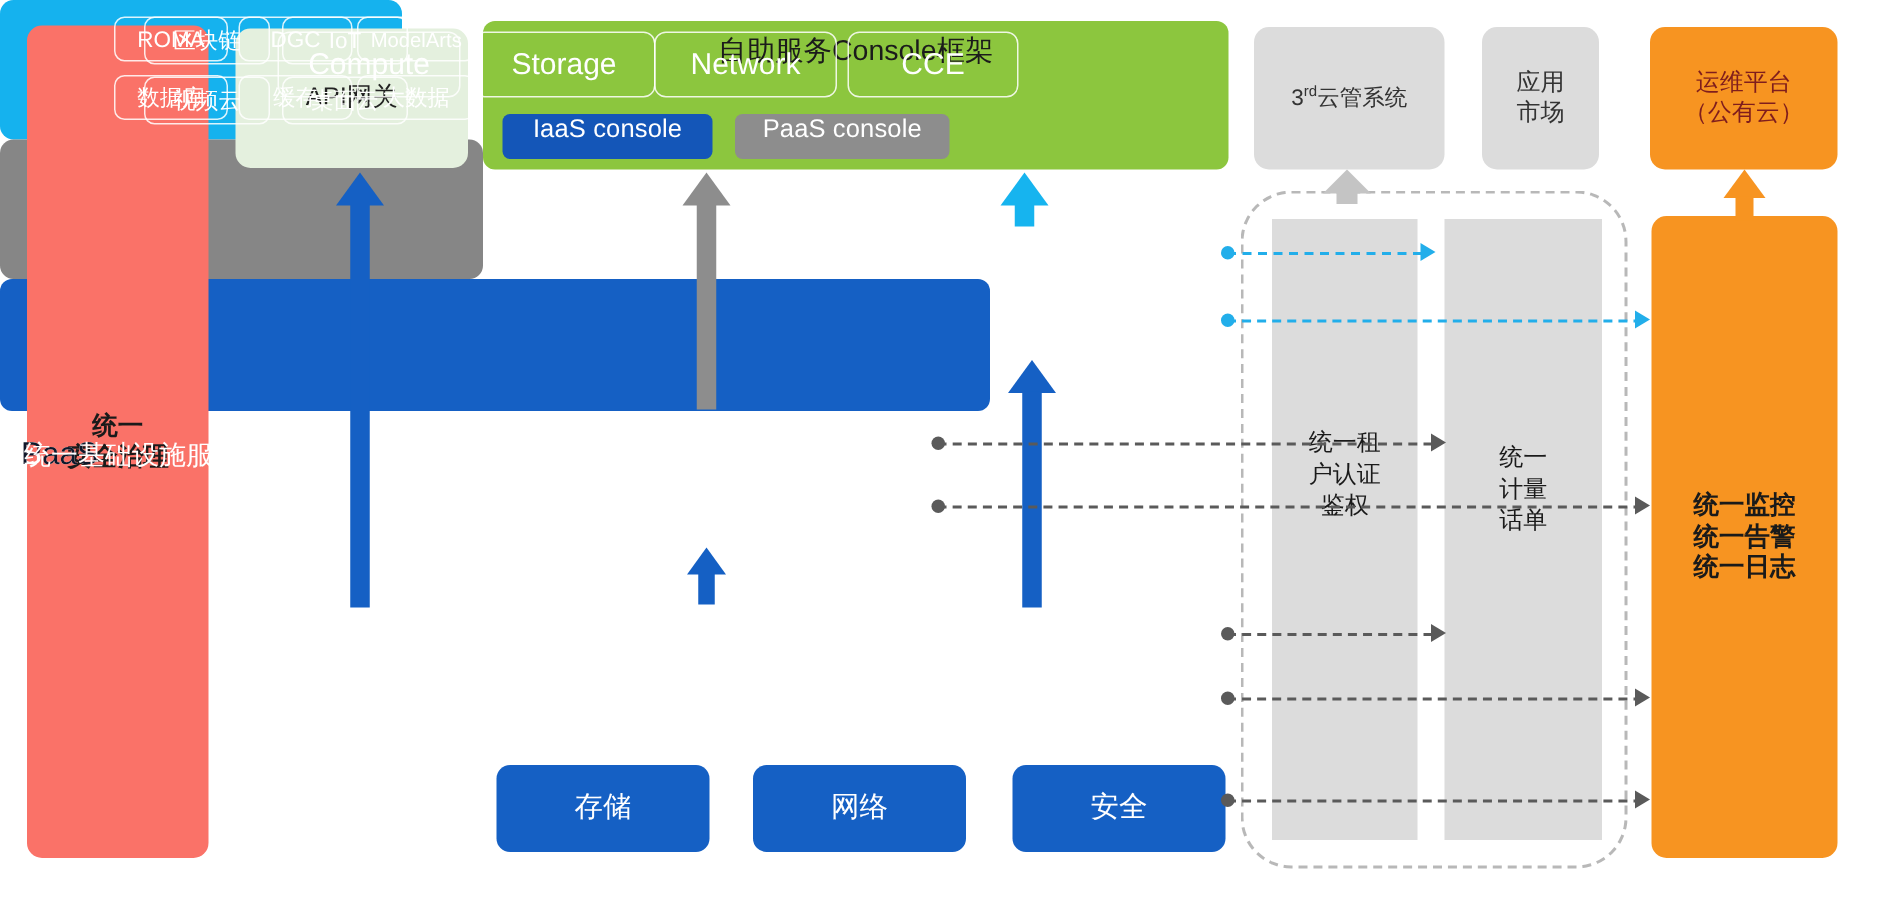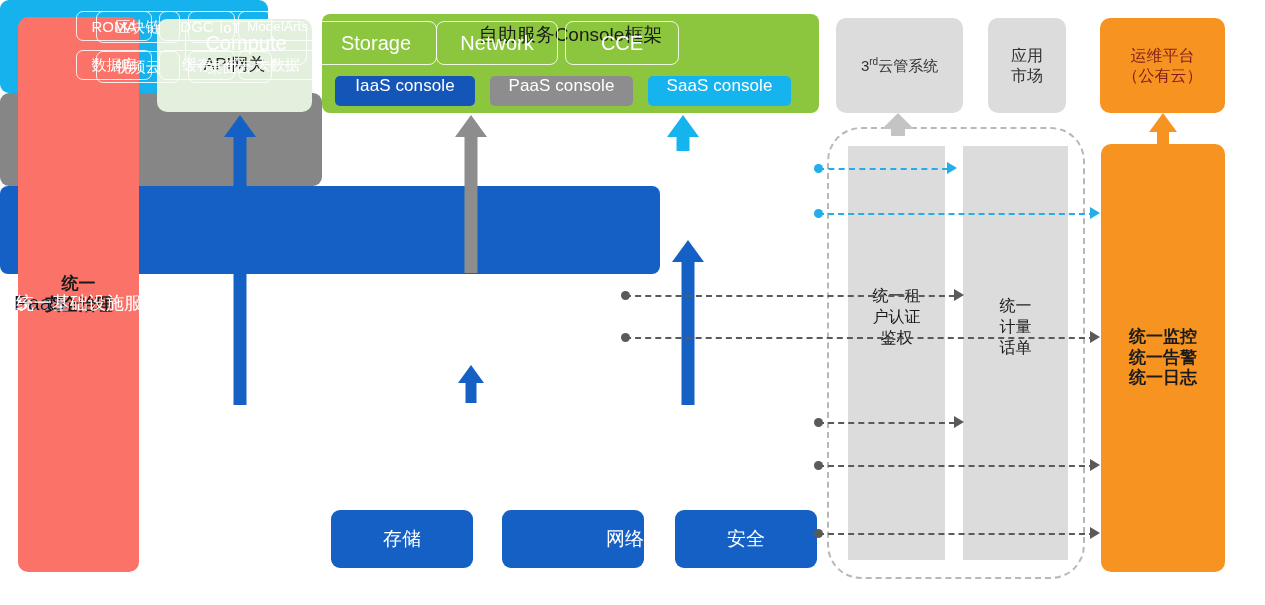--- a/index.html
+++ b/index.html
@@ -158,21 +158,21 @@
   #iaas-cce{left:565px;width:112px;}
 
   
   .hw{
     top:510px; height:58px;
     background:#1560C4; border-radius:9px;
     color:#ffffff; font-size:19px;
   }
   #hw-server{left:160px;width:142px;}
   #hw-storage{left:331px;width:142px;}
-  #hw-network{left:502px;width:142px;justify-content:flex-end;}
+  #hw-network{left:502px;width:142px;}
   #hw-security{left:675px;width:142px;}
 
   
   #dash-container{
     position:absolute;
     left:827px; top:127px; width:258px; height:452px;
     border:2.5px dashed #B8B8B8;
     border-radius:34px;
     box-sizing:border-box;
   }
@@ -236,23 +236,20 @@
   </div>
 
   <div class="box" id="console-frame">
     <div id="console-title">自助服务Console框架</div>
     <div class="console-chip" id="chip-iaas">
       <span>IaaS console</span>
     </div>
     <div class="console-chip" id="chip-paas">
       <span>PaaS console</span>
     </div>
-    <div class="console-chip" id="chip-saas">
-      <span>SaaS console</span>
-    </div>
   </div>
 
   <div class="box rrect" id="third-party">
     <span><span>3</span><sup>rd</sup><span>云管系统</span></span>
   </div>
 
   <div class="box rrect" id="app-market">
     <div>
       <div>应用</div>
       <div>市场</div>

